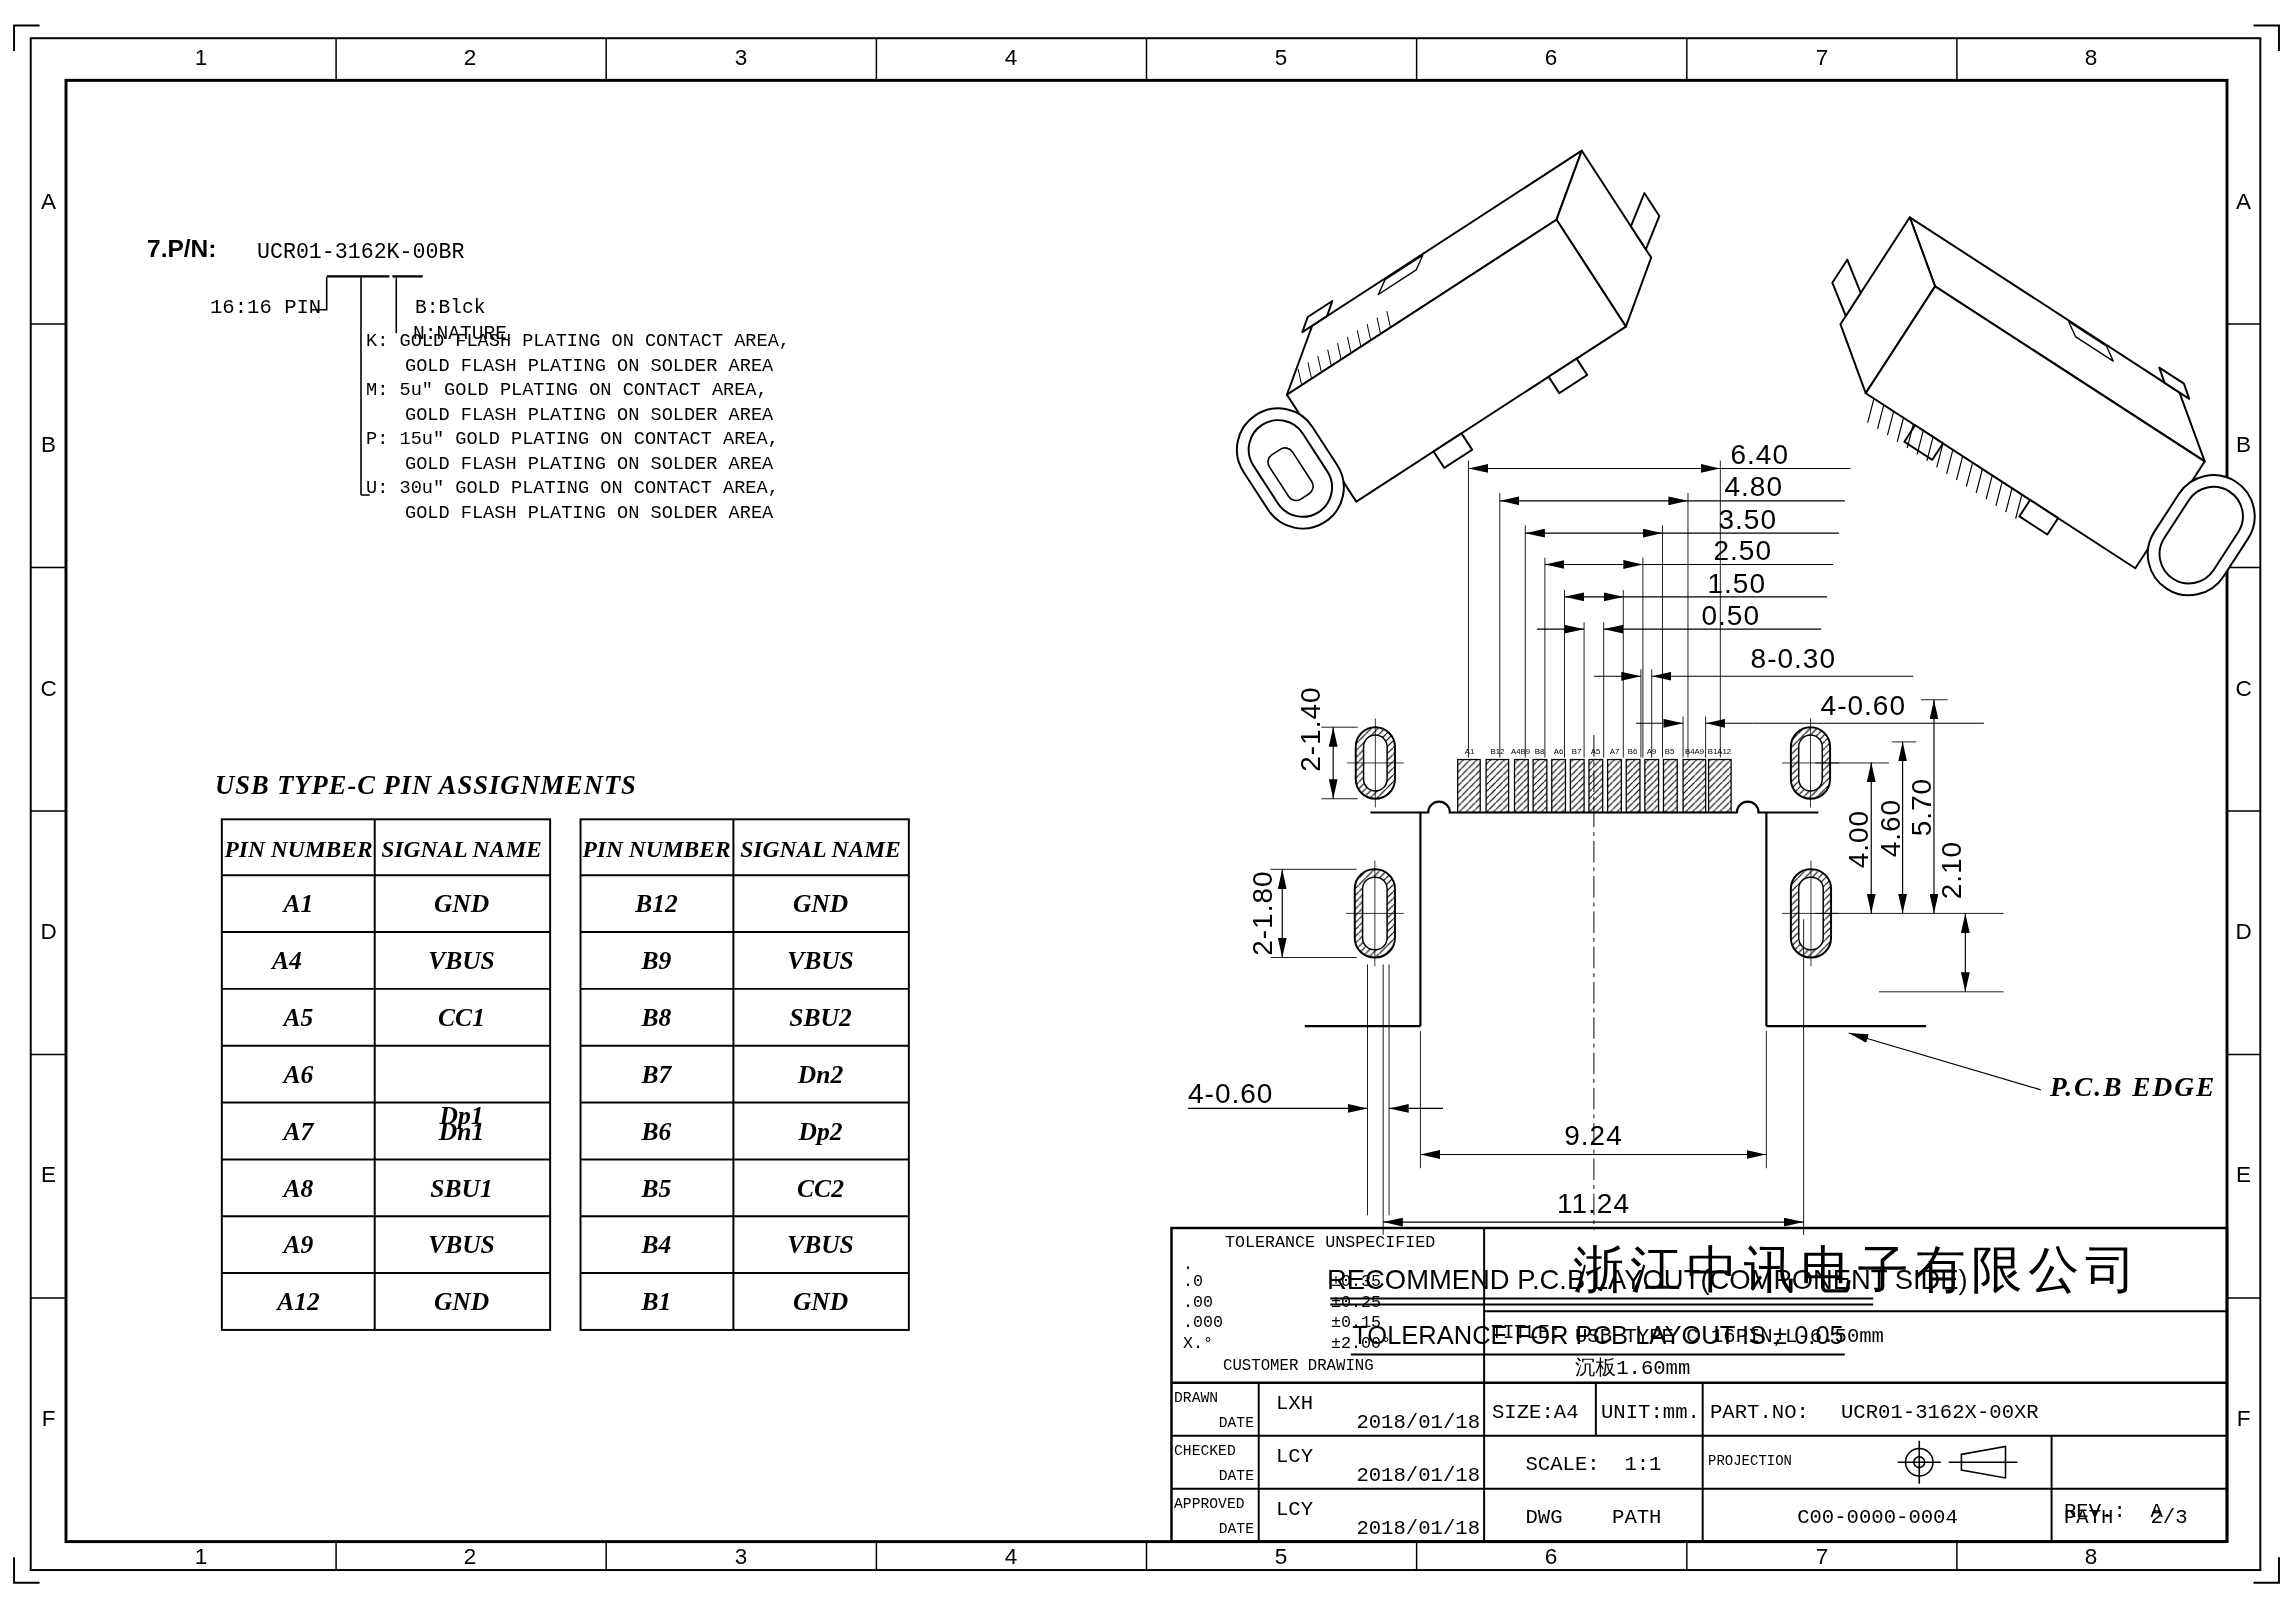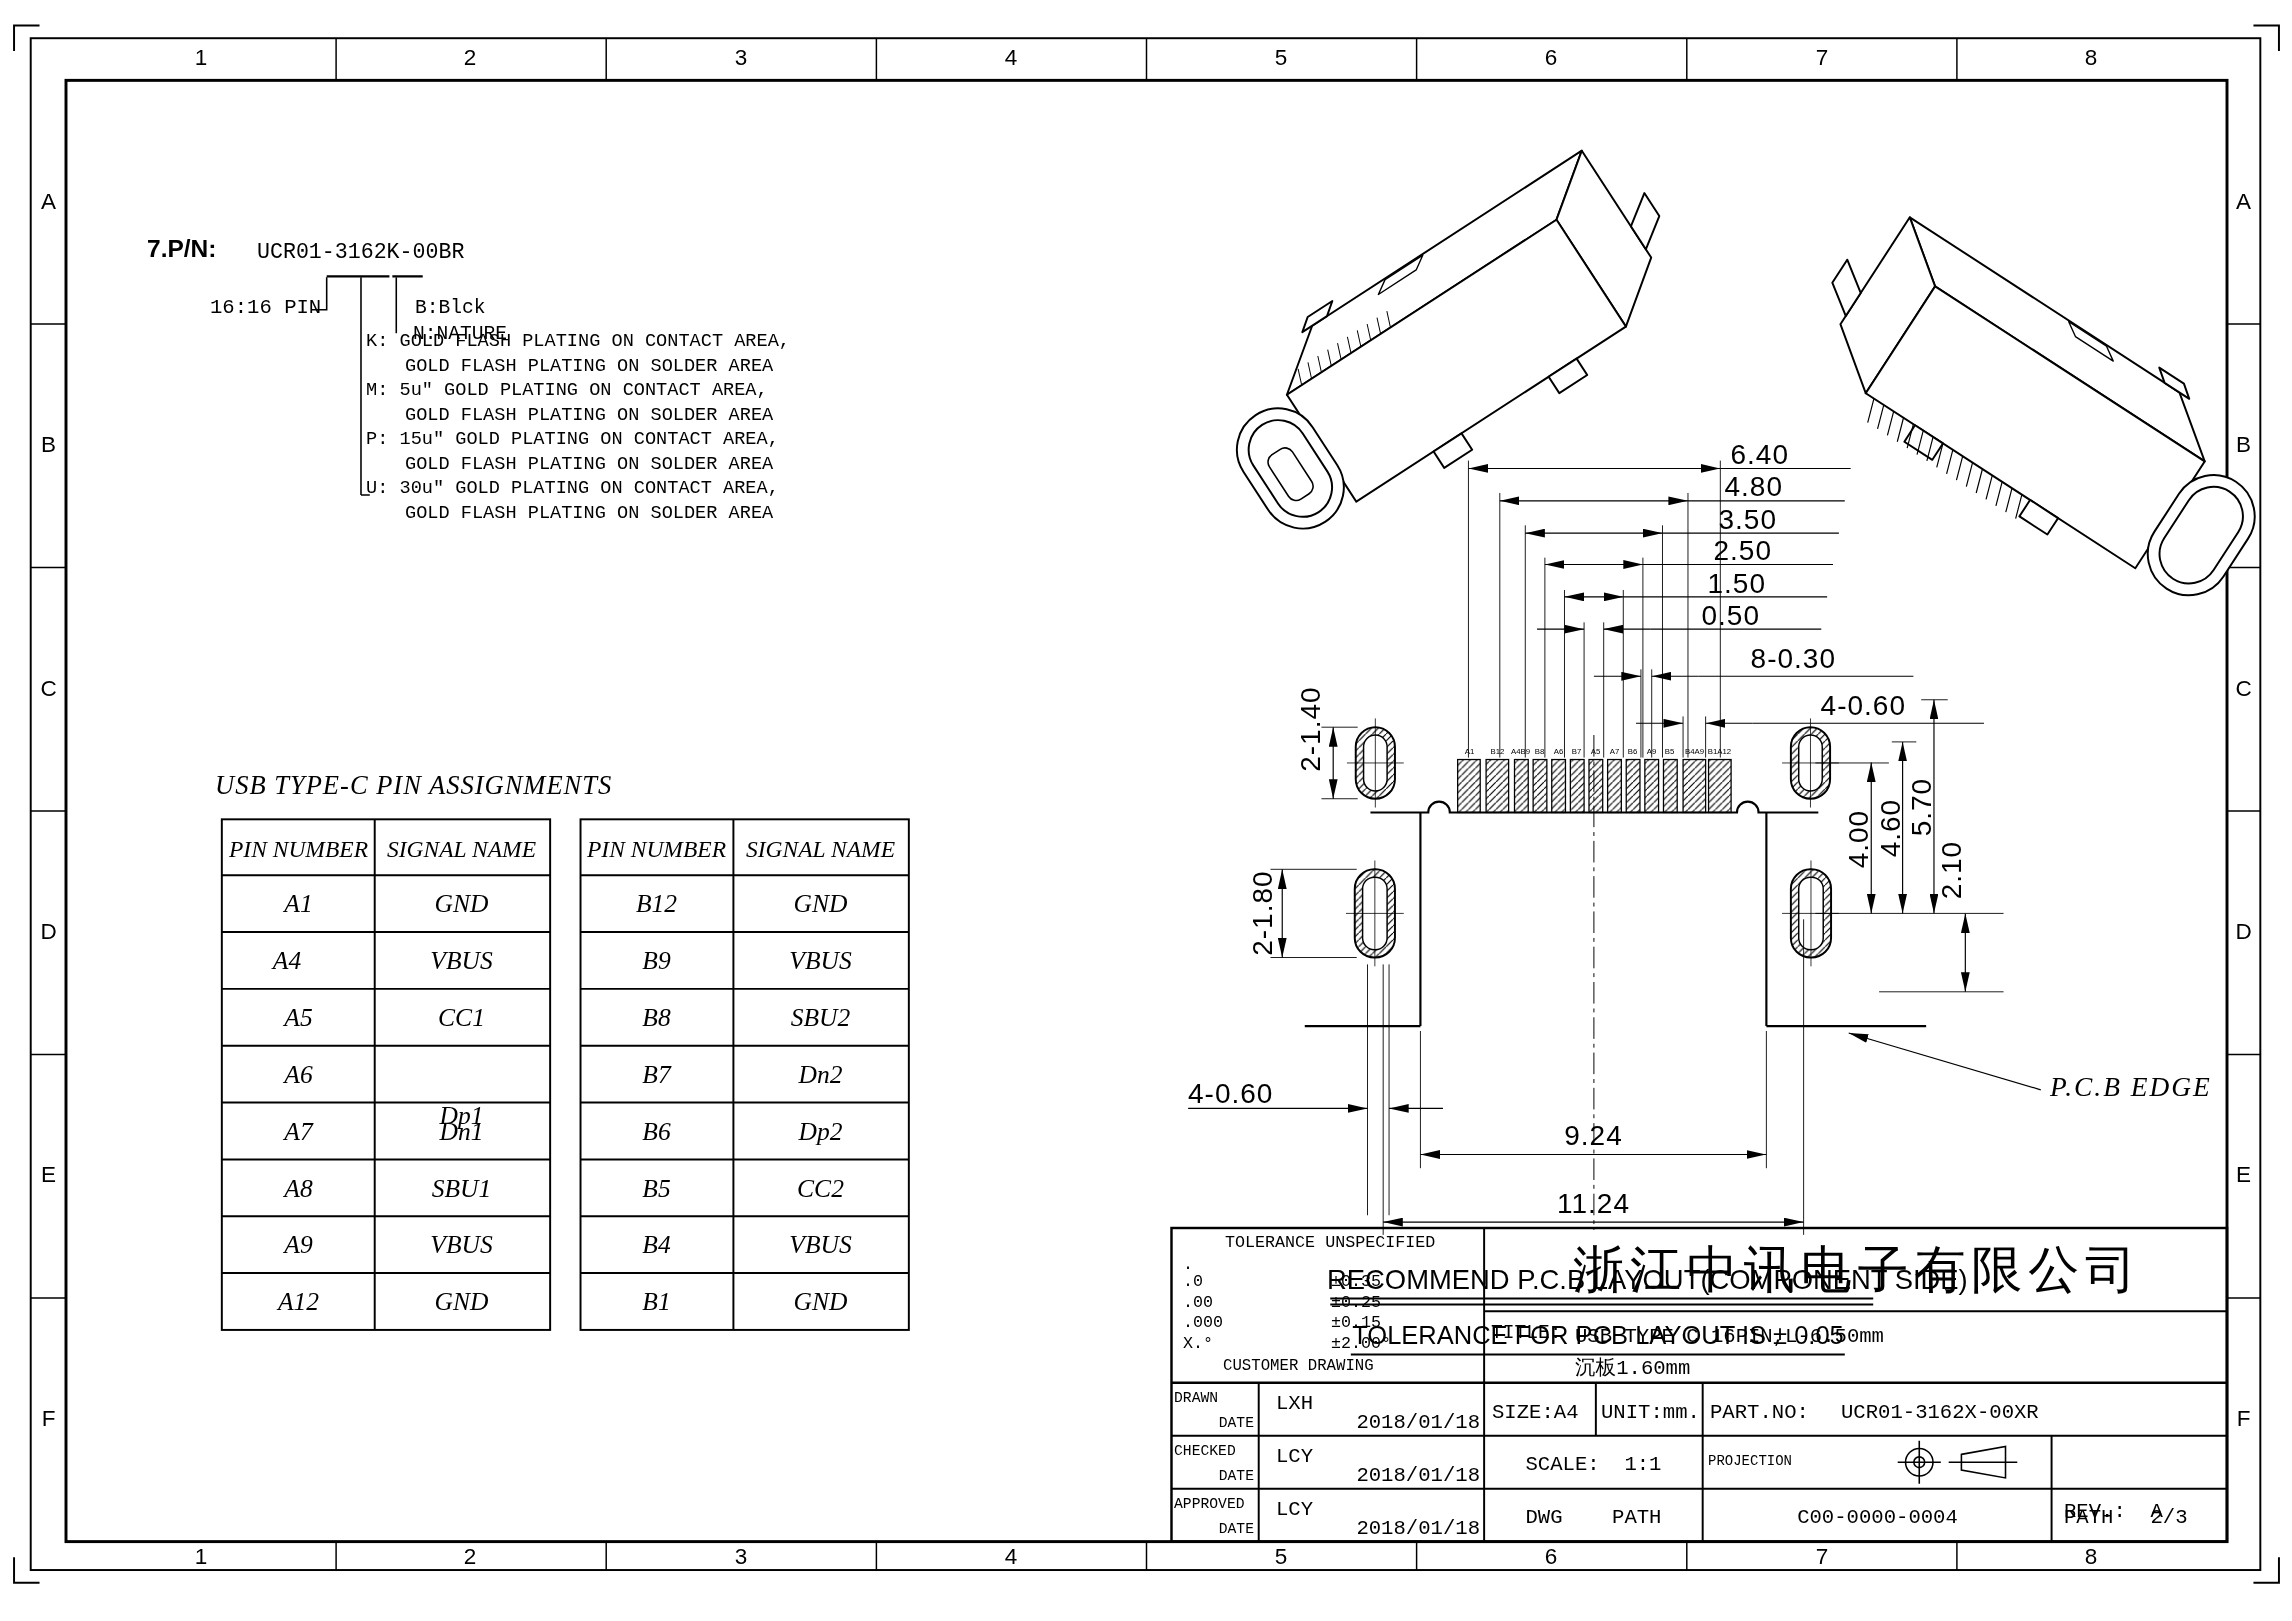--- a/index.html
+++ b/index.html
@@ -2,21 +2,21 @@
 <html><head>
 <meta charset="utf-8">
 <style>
   html,body{margin:0;padding:0;background:#e8e8e8;}
   #sheet{position:relative;width:2293px;height:1621px;background:#ffffff;overflow:hidden;
          font-family:"Liberation Sans",sans-serif;color:#000;}
   #lines{position:absolute;left:0;top:0;z-index:0;}
   .t{position:absolute;white-space:pre;z-index:2;line-height:1.15;}
   .mono{font-family:"Liberation Mono",monospace;}
   .sans{font-family:"Liberation Sans",sans-serif;}
-  .serifi{font-family:"Liberation Serif",serif;font-style:italic;}
+  .serifi{font-family:"Liberation Serif",serif;font-style:italic;font-weight:bold;}
   .c{text-align:center;}
   .r{text-align:right;}
   .rot{transform:rotate(-90deg);}
   .dim{font-size:28px;letter-spacing:1px;}
   .cell{line-height:57px;font-size:25.5px;}
   .hdr{line-height:37px;font-size:23.5px;}
   .padlab{font-size:7.8px;line-height:9.8px;}
   .tb{font-size:20.6px;}
   .tbs{font-size:14.7px;}
 </style>

